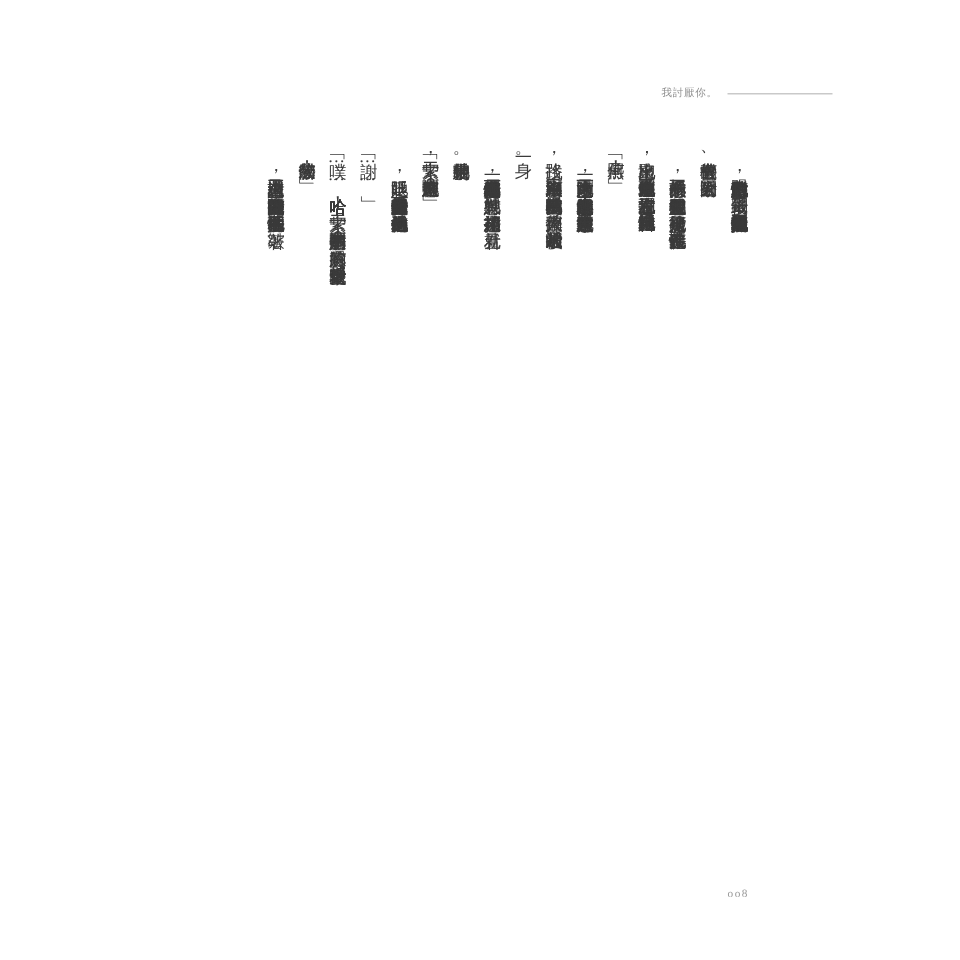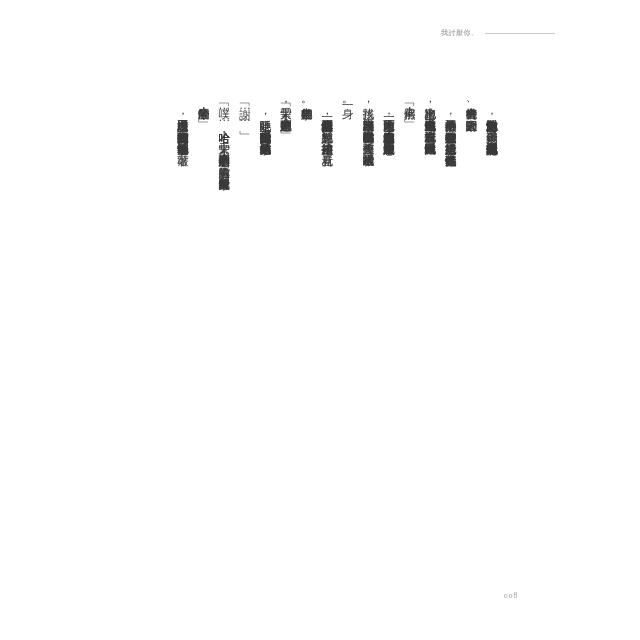--- a/index.html
+++ b/index.html
@@ -11,21 +11,21 @@
     position: relative;
     width: 640px;
     height: 640px;
     background: #ffffff;
     overflow: hidden;
     font-family: "Liberation Serif", "DejaVu Serif", serif;
   }
   
   .running-head {
     position: absolute;
-    top: 28px;
+    top: 57px;
     left: 441px;
     display: flex;
     align-items: center;
     color: #8d8d8d;
     font-size: 7px;
     letter-spacing: 0.5px;
     white-space: nowrap;
   }
   .rh-rule {
     display: inline-block;
@@ -52,21 +52,21 @@
     padding: 0;
     white-space: pre-line;
   }
   .col.indent {
     text-indent: 1em;
   }
   
   .page-number {
     position: absolute;
     top: 591px;
-    left: 504px;
+    left: 485px;
     font-size: 7.5px;
     letter-spacing: 1px;
     color: #9a9a9a;
   }
 </style>
 </head>
 <body>
 
 <div class="page">
 

